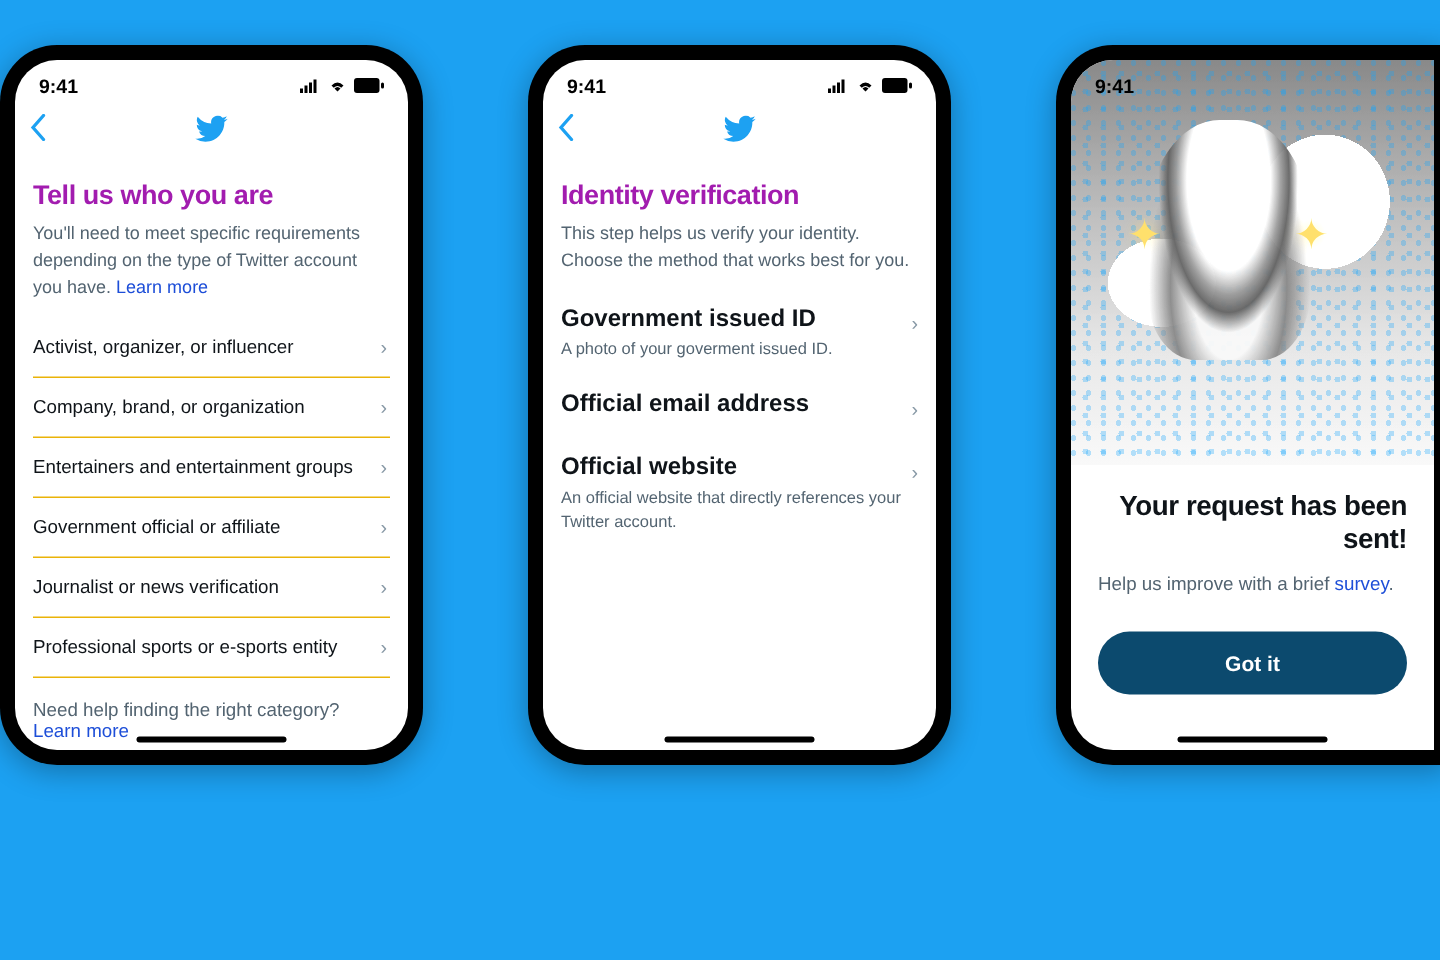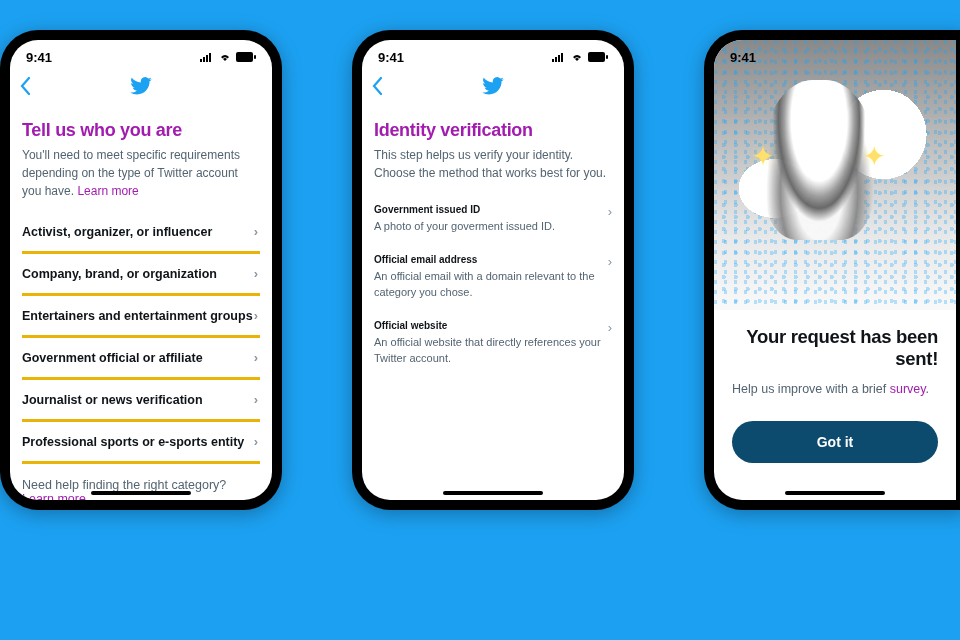--- a/index.html
+++ b/index.html
@@ -82,33 +82,32 @@
       margin-bottom: 5px;
       letter-spacing: -0.3px;
     }
     .subtitle {
       font-size: 12px;
       line-height: 1.5;
       color: #536471;
       margin-bottom: 12px;
     }
     .link {
-      color: #a21caf;
+      color: #1d4ed8;
       text-decoration: none;
     }
     .list-item {
       display: flex;
       justify-content: space-between;
-      align-items: flex-end;
+      align-items: flex-start;
       padding: 12px 2px 12px 0;
-      border-bottom: 3px solid #eab308;
+      border-bottom: 1px solid #eab308;
       font-size: 12.5px;
       color: #0F1419;
       cursor: pointer;
-      font-weight: bold;
     }
     .chevron {
       color: #8899A6;
       font-size: 13px;
     }
     .help-text {
       font-size: 12.5px;
       color: #536471;
       padding-top: 14px;
     }
@@ -116,21 +115,21 @@
       padding: 10px 0;
       border-bottom: 0;
       cursor: pointer;
     }
     .verify-row {
       display: flex;
       justify-content: space-between;
       align-items: center;
     }
     .verify-title {
-      font-size: 10px;
+      font-size: 16px;
       font-weight: 700;
       color: #0F1419;
       margin-bottom: 4px;
     }
     .verify-desc {
       font-size: 11px;
       color: #536471;
       line-height: 1.4;
     }
     .hero-image {
@@ -331,21 +330,20 @@
               <div class="verify-title">Government issued ID</div>
               <span class="chevron">›</span>
             </div>
             <div class="verify-desc">A photo of your goverment issued ID.</div>
           </div>
           <div class="verify-item">
             <div class="verify-row">
               <div class="verify-title">Official email address</div>
               <span class="chevron">›</span>
             </div>
-            <div class="verify-desc">An official email with a domain relevant to the category you chose.</div>
           </div>
           <div class="verify-item">
             <div class="verify-row">
               <div class="verify-title">Official website</div>
               <span class="chevron">›</span>
             </div>
             <div class="verify-desc">An official website that directly references your Twitter account.</div>
           </div>
         </div>
       </div>

